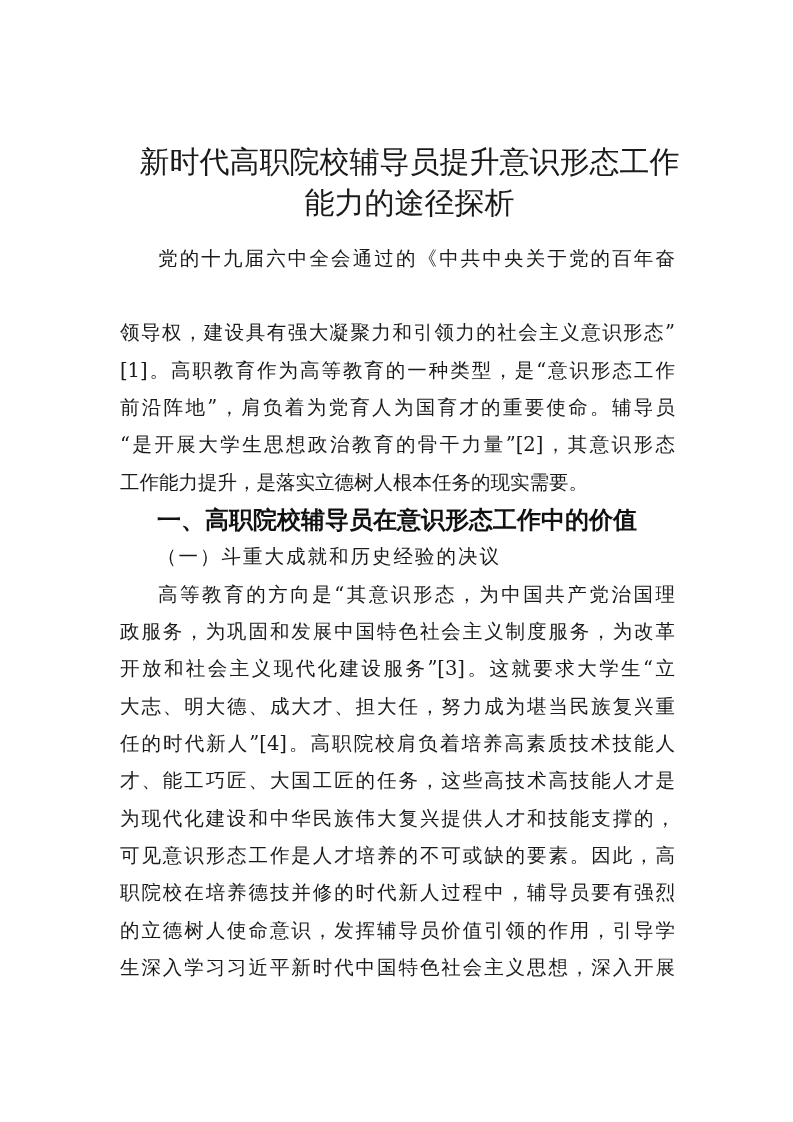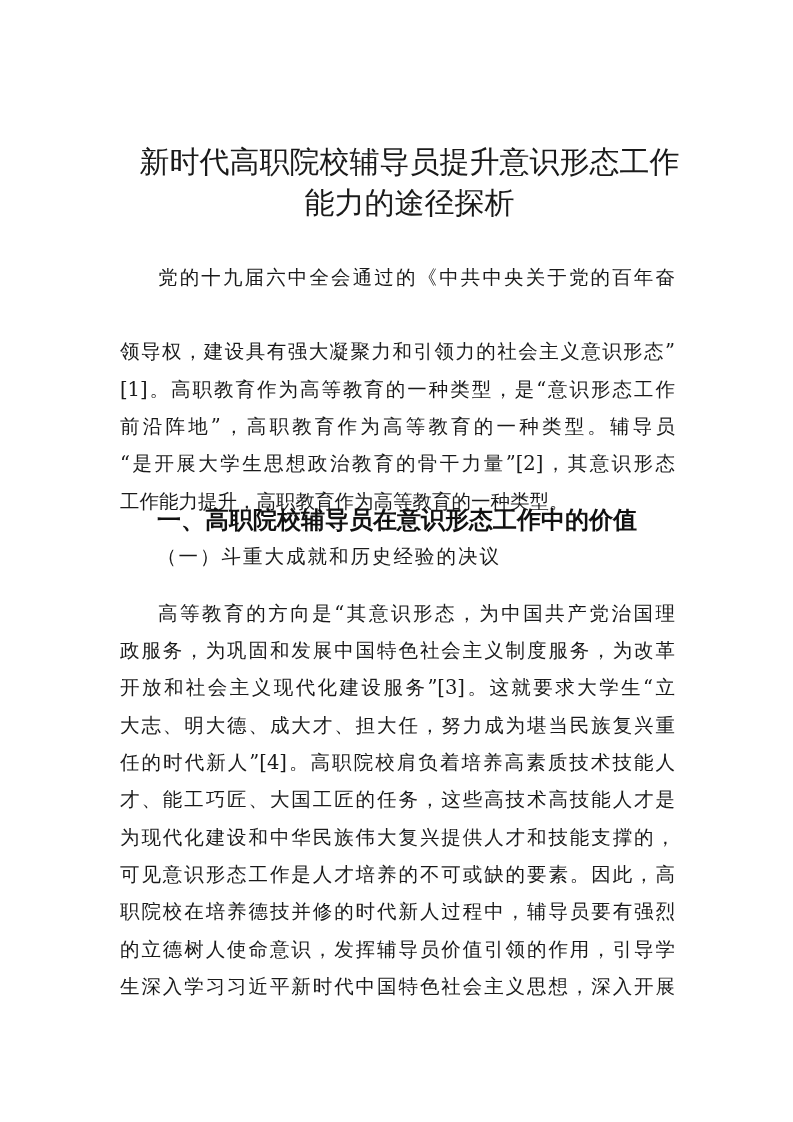--- a/index.html
+++ b/index.html
@@ -14,21 +14,20 @@
       font-size: 30px; line-height: 44px; color: #1a1a1a;
       font-family: "DejaVu Serif", "Liberation Serif", serif;
     }
     .t1 { top: 140px; }
     .t2 { top: 181px; }
     .line {
       position: absolute; left: 120px; width: 555px;
       font-size: 19.5px; line-height: 28px; white-space: nowrap;
       text-align: justify; text-align-last: justify;
       color: #1a1a1a;
-      margin-top: 19px;
     }
     .line.last { text-align-last: left; }
     .heading1 {
       position: absolute; left: 157px; font-size: 24px; line-height: 28px;
       font-family: "DejaVu Sans", "Liberation Sans", sans-serif; font-weight: bold;
       color: #111; white-space: nowrap;
     }
     .heading2 {
       position: absolute; left: 157px; font-size: 19.5px; line-height: 28px;
       white-space: nowrap; color: #1a1a1a; letter-spacing: 2px;
@@ -38,23 +37,23 @@
 </head>
 <body>
 
 <div class="page">
   <div class="title t1">新时代高职院校辅导员提升意识形态工作</div>
   <div class="title t2">能力的途径探析</div>
 
   <div class="line indent" style="top:245px">党的十九届六中全会通过的《中共中央关于党的百年奋</div>
   <div class="line" style="top:319px">领导权，建设具有强大凝聚力和引领力的社会主义意识形态”</div>
   <div class="line" style="top:357px">[1]。高职教育作为高等教育的一种类型，是“意识形态工作</div>
-  <div class="line" style="top:394px">前沿阵地”，高职教育作为高等教育的一种类型。辅导员</div>
+  <div class="line" style="top:394px">前沿阵地”，肩负着为党育人为国育才的重要使命。辅导员</div>
   <div class="line" style="top:431px">“是开展大学生思想政治教育的骨干力量”[2]，其意识形态</div>
-  <div class="line last" style="top:469px">工作能力提升，高职教育作为高等教育的一种类型。</div>
+  <div class="line last" style="top:469px">工作能力提升，是落实立德树人根本任务的现实需要。</div>
 
   <div class="heading1" style="top:506px">一、高职院校辅导员在意识形态工作中的价值</div>
   <div class="heading2" style="top:543px">（一）斗重大成就和历史经验的决议</div>
 
   <div class="line indent" style="top:581px">高等教育的方向是“其意识形态，为中国共产党治国理</div>
   <div class="line" style="top:618px">政服务，为巩固和发展中国特色社会主义制度服务，为改革</div>
   <div class="line" style="top:655px">开放和社会主义现代化建设服务”[3]。这就要求大学生“立</div>
   <div class="line" style="top:693px">大志、明大德、成大才、担大任，努力成为堪当民族复兴重</div>
   <div class="line" style="top:730px">任的时代新人”[4]。高职院校肩负着培养高素质技术技能人</div>
   <div class="line" style="top:767px">才、能工巧匠、大国工匠的任务，这些高技术高技能人才是</div>

